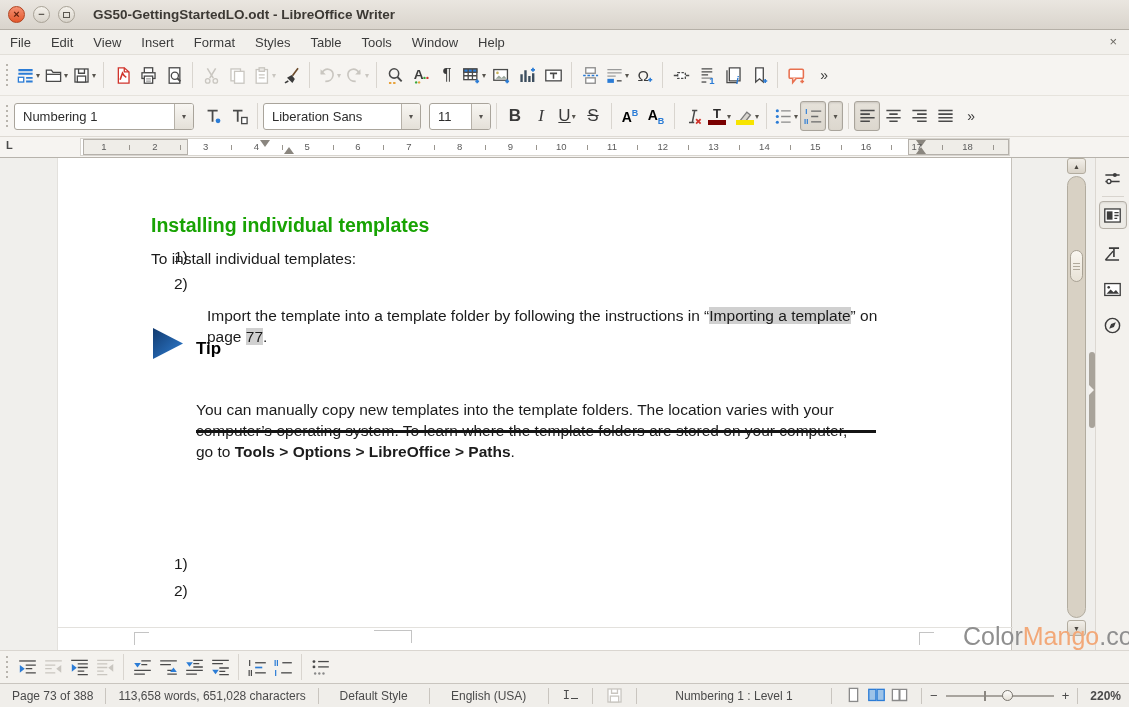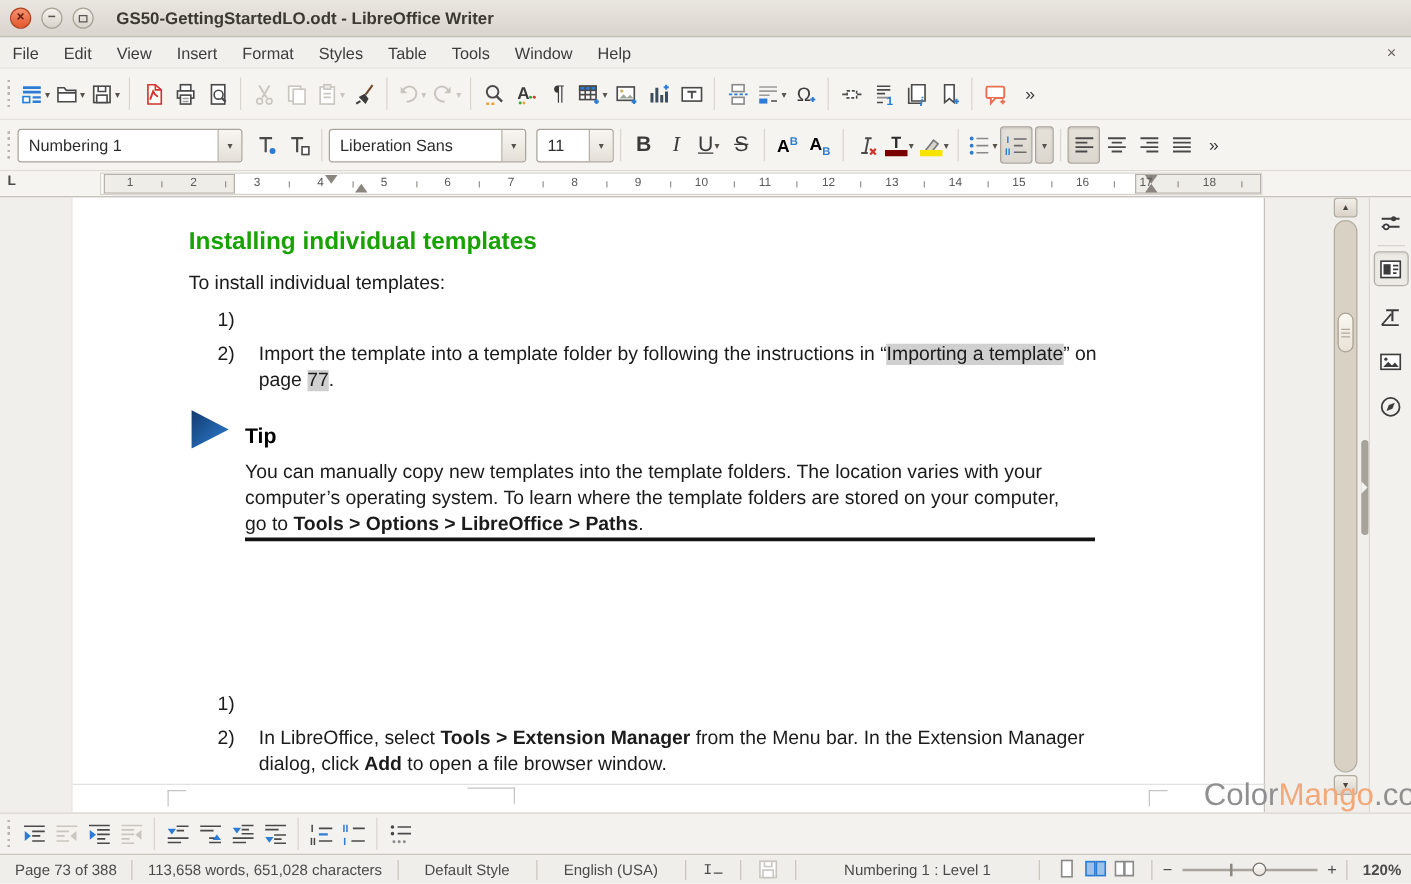--- a/index.html
+++ b/index.html
@@ -1,18 +1,18 @@
 <!DOCTYPE html>
 <html><head>
 <meta charset="utf-8">
 <style>
   * { box-sizing: border-box; margin: 0; padding: 0; }
   html,body { width:1129px; height:707px; overflow:hidden; }
   body { font-family:"Liberation Sans", sans-serif; background:#f4f2ee; position:relative; }
-  .abs { position:absolute; }
+  .abs { position:absolute;margin-top:32px; }
 
   
   .titlebar { position:absolute; left:0; top:0; width:1129px; height:30px;
     background:linear-gradient(#eae6e0,#d9d4cc); border-bottom:1px solid #b5b0a7;
     display:flex; align-items:center; }
   .winbtn { width:17px; height:17px; border-radius:50%; margin-left:8px;
     display:flex; align-items:center; justify-content:center; font-size:11px; line-height:1; }
   .winbtn.close { background:linear-gradient(#f49072,#e4582c); border:1px solid #b0431f; color:#5e1f0c; font-weight:bold; }
   .winbtn.min, .winbtn.max { background:linear-gradient(#f5f2ec,#d8d3ca); border:1px solid #a8a296; color:#5a564f; font-weight:bold; }
   .winbtn.max .sq { width:7px; height:6px; border:1.5px solid #5a564f; display:block; }
@@ -600,21 +600,20 @@
     <div class="tiptri" style="left:95px; top:170px"></div>
     <div class="tiplabel" style="left:138px; top:181px">Tip</div>
     <div class="doc-body abs" style="left:138px; top:209px; width:652px"><span>You can manually copy new templates into the template folders. The location varies with your computer’s operating system. To learn where the template folders are stored on your computer, go to </span><span class="bld">Tools &gt; Options &gt; LibreOffice &gt; Paths</span><span>.</span></div>
     <div class="tipline" style="left:138px; top:272px; width:680px"></div>
 
 
 
     <div class="doc-body num" style="left:116px; top:395px">1)</div>
 
     <div class="doc-body num" style="left:116px; top:422px">2)</div>
-    <div class="doc-body abs" style="left:149px; top:422px; width:662px"><span>In LibreOffice, select </span><span class="bld">Tools &gt; Extension Manager</span><span> from the Menu bar. In the Extension Manager dialog, click </span><span class="bld">Add</span><span> to open a file browser window.</span></div>
 
     <div class="hairline" style="left:0; top:469px; width:955px"></div>
     <div class="corner c-tl" style="left:76px; top:474px"></div>
     <div class="corner c-tr" style="left:316px; top:472px; width:38px"></div>
     <div class="corner c-tl" style="left:861px; top:474px"></div>
   </div>
 
   <div class="vscroll">
     <div class="sc-btn" style="top:0">▲</div>
     <div class="sc-trough">
@@ -834,16 +833,16 @@
   <span class="st-sep"></span>
   <span class="zoomctl">
     <span class="pm">−</span>
     <span class="track">
       <span class="notch"></span>
       <span class="knob"></span>
     </span>
     <span class="pm">+</span>
   </span>
   <span class="st-sep"></span>
-  <span class="st" style="font-weight:bold; padding-right:8px">120%</span>
+  <span class="st" style="font-weight:bold; padding-right:8px">220%</span>
 </div>
 
 <div class="watermark"><span class="g">Color</span><span class="o">Mango</span><span class="g">.com</span></div>
 
 </body></html>

